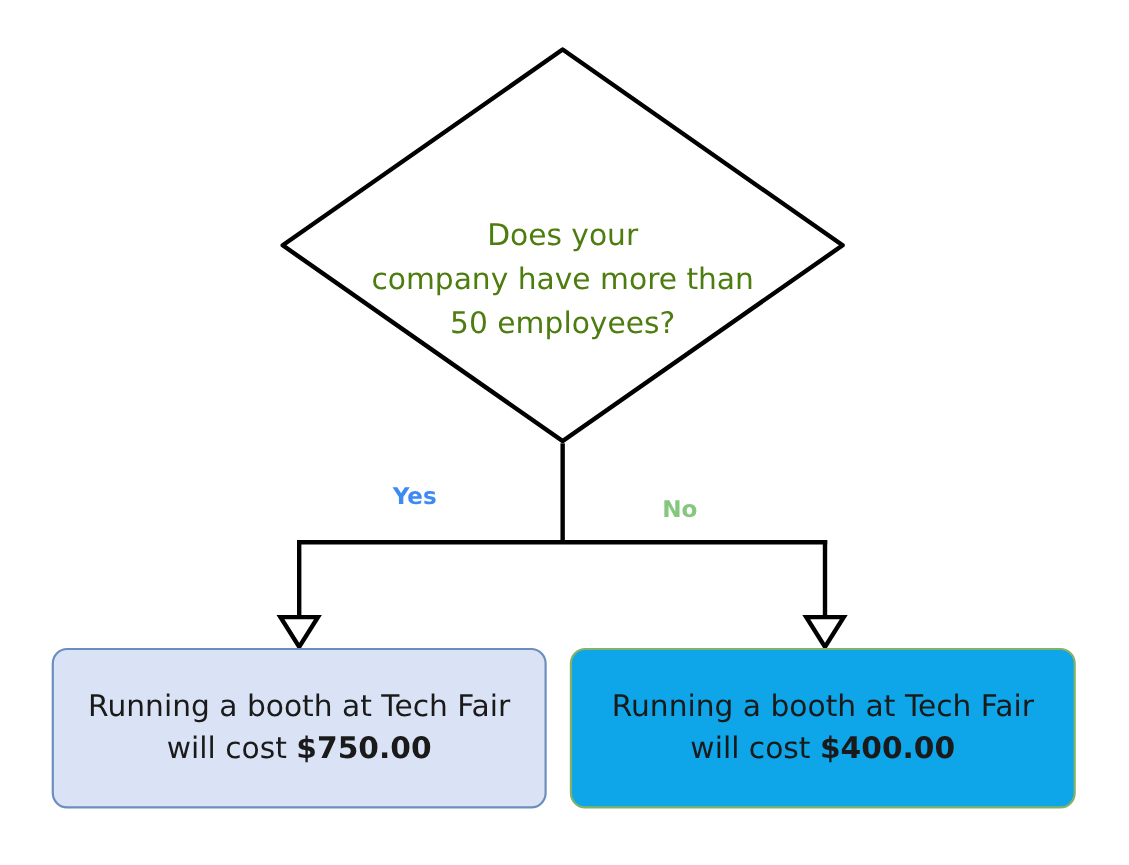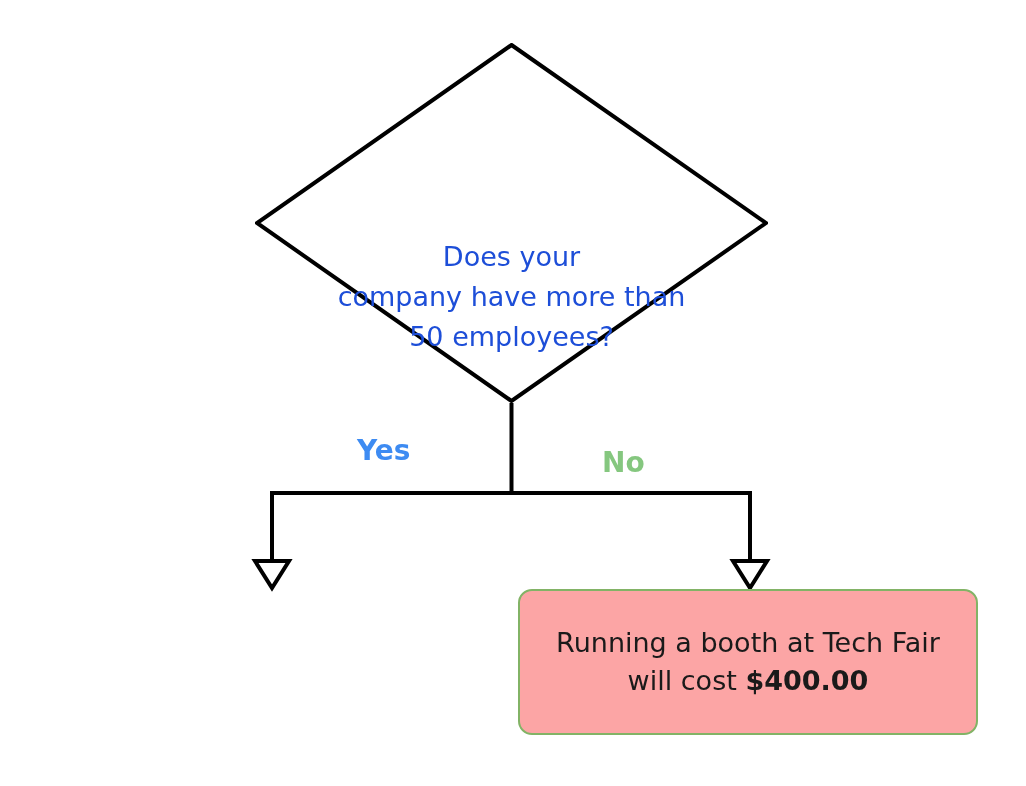--- a/index.html
+++ b/index.html
@@ -43,28 +43,27 @@
     height: 360px;
   }
   .decision-label {
     position: absolute;
     left: 56px;
     top: 152px;
     width: 401px;
     text-align: center;
     font-size: 27px;
     line-height: 40px;
-    color: #1d4ed8;
+    color: #4d7c0f;
     white-space: pre-line;
-    margin-top: 42px;
   }
   
   .branch-label {
     position: absolute;
-    font-size: 28px;
+    font-size: 21px;
     font-weight: bold;
     line-height: 30px;
     white-space: nowrap;
   }
   #branch-label-yes {
     left: 357px;
     top: 436px;
   }
   #branch-label-no {
     left: 602px;
@@ -131,20 +130,25 @@
       <polygon points="256.5,2 511,180 256.5,358 2,180" fill="#ffffff" stroke="#000000" stroke-width="4" stroke-linejoin="miter"></polygon>
     </svg>
     <div class="decision-label">Does your
 company have more than
 50 employees?</div>
   </div>
 
   <div class="branch-label" id="branch-label-yes" style="color:#3d8bf2">Yes</div>
   <div class="branch-label" id="branch-label-no" style="color:#85c77f">No</div>
 
+  <div class="result-box" id="result-box-yes" style="background: rgb(218, 227, 245); border-color: rgb(108, 142, 191);">
+    <div class="result-text">
+      <span>Running a booth at Tech Fair will cost </span><span class="result-amount">$750.00</span>
+    </div>
+  </div>
 
-  <div class="result-box" id="result-box-no" style="background: #fca5a5; border-color: rgb(130, 179, 102); justify-content: center;">
+  <div class="result-box" id="result-box-no" style="background: #0ea5e9; border-color: rgb(130, 179, 102); justify-content: center;">
     <div class="result-text">
       <span>Running a booth at Tech Fair will cost </span><span class="result-amount">$400.00</span>
     </div>
   </div>
 
 </div>
 
 </body></html>

